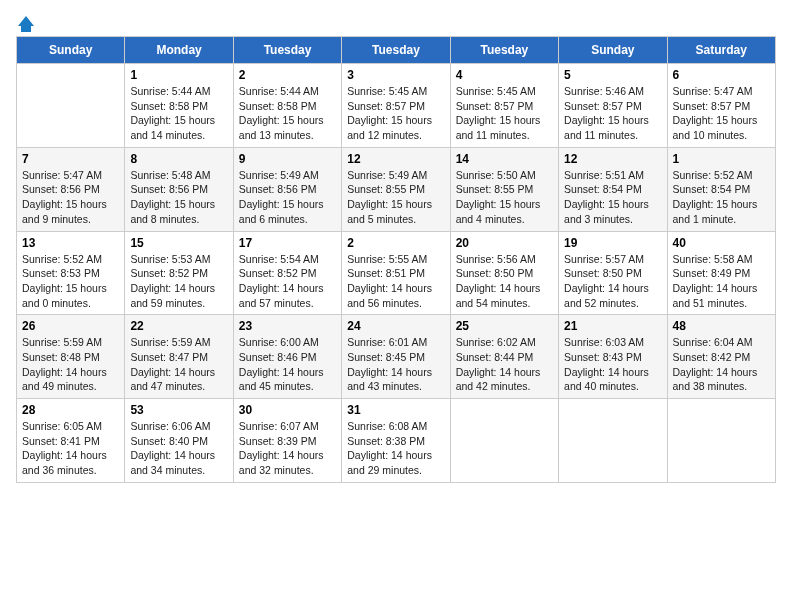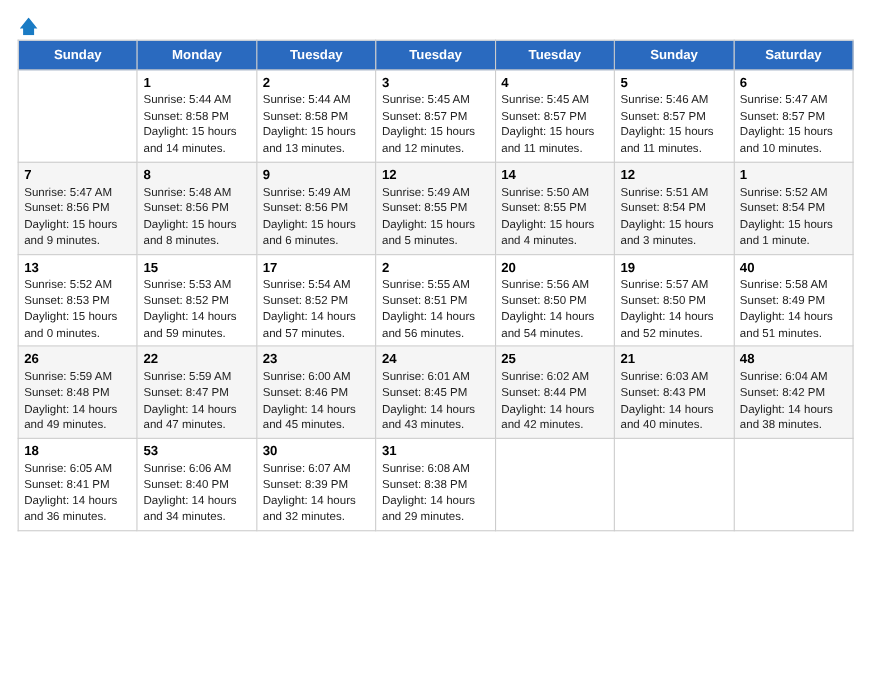--- a/index.html
+++ b/index.html
@@ -220,21 +220,21 @@
           <span class="day-num">21</span>
           <div class="cell-text">Sunrise: 6:03 AM<br>Sunset: 8:43 PM<br>Daylight: 14 hours and 40 minutes.</div>
         </td>
         <td>
           <span class="day-num">48</span>
           <div class="cell-text">Sunrise: 6:04 AM<br>Sunset: 8:42 PM<br>Daylight: 14 hours and 38 minutes.</div>
         </td>
       </tr>
       <tr>
         <td>
-          <span class="day-num">18</span>
+          <span class="day-num">28</span>
           <div class="cell-text">Sunrise: 6:05 AM<br>Sunset: 8:41 PM<br>Daylight: 14 hours and 36 minutes.</div>
         </td>
         <td>
           <span class="day-num">53</span>
           <div class="cell-text">Sunrise: 6:06 AM<br>Sunset: 8:40 PM<br>Daylight: 14 hours and 34 minutes.</div>
         </td>
         <td>
           <span class="day-num">30</span>
           <div class="cell-text">Sunrise: 6:07 AM<br>Sunset: 8:39 PM<br>Daylight: 14 hours and 32 minutes.</div>
         </td>

